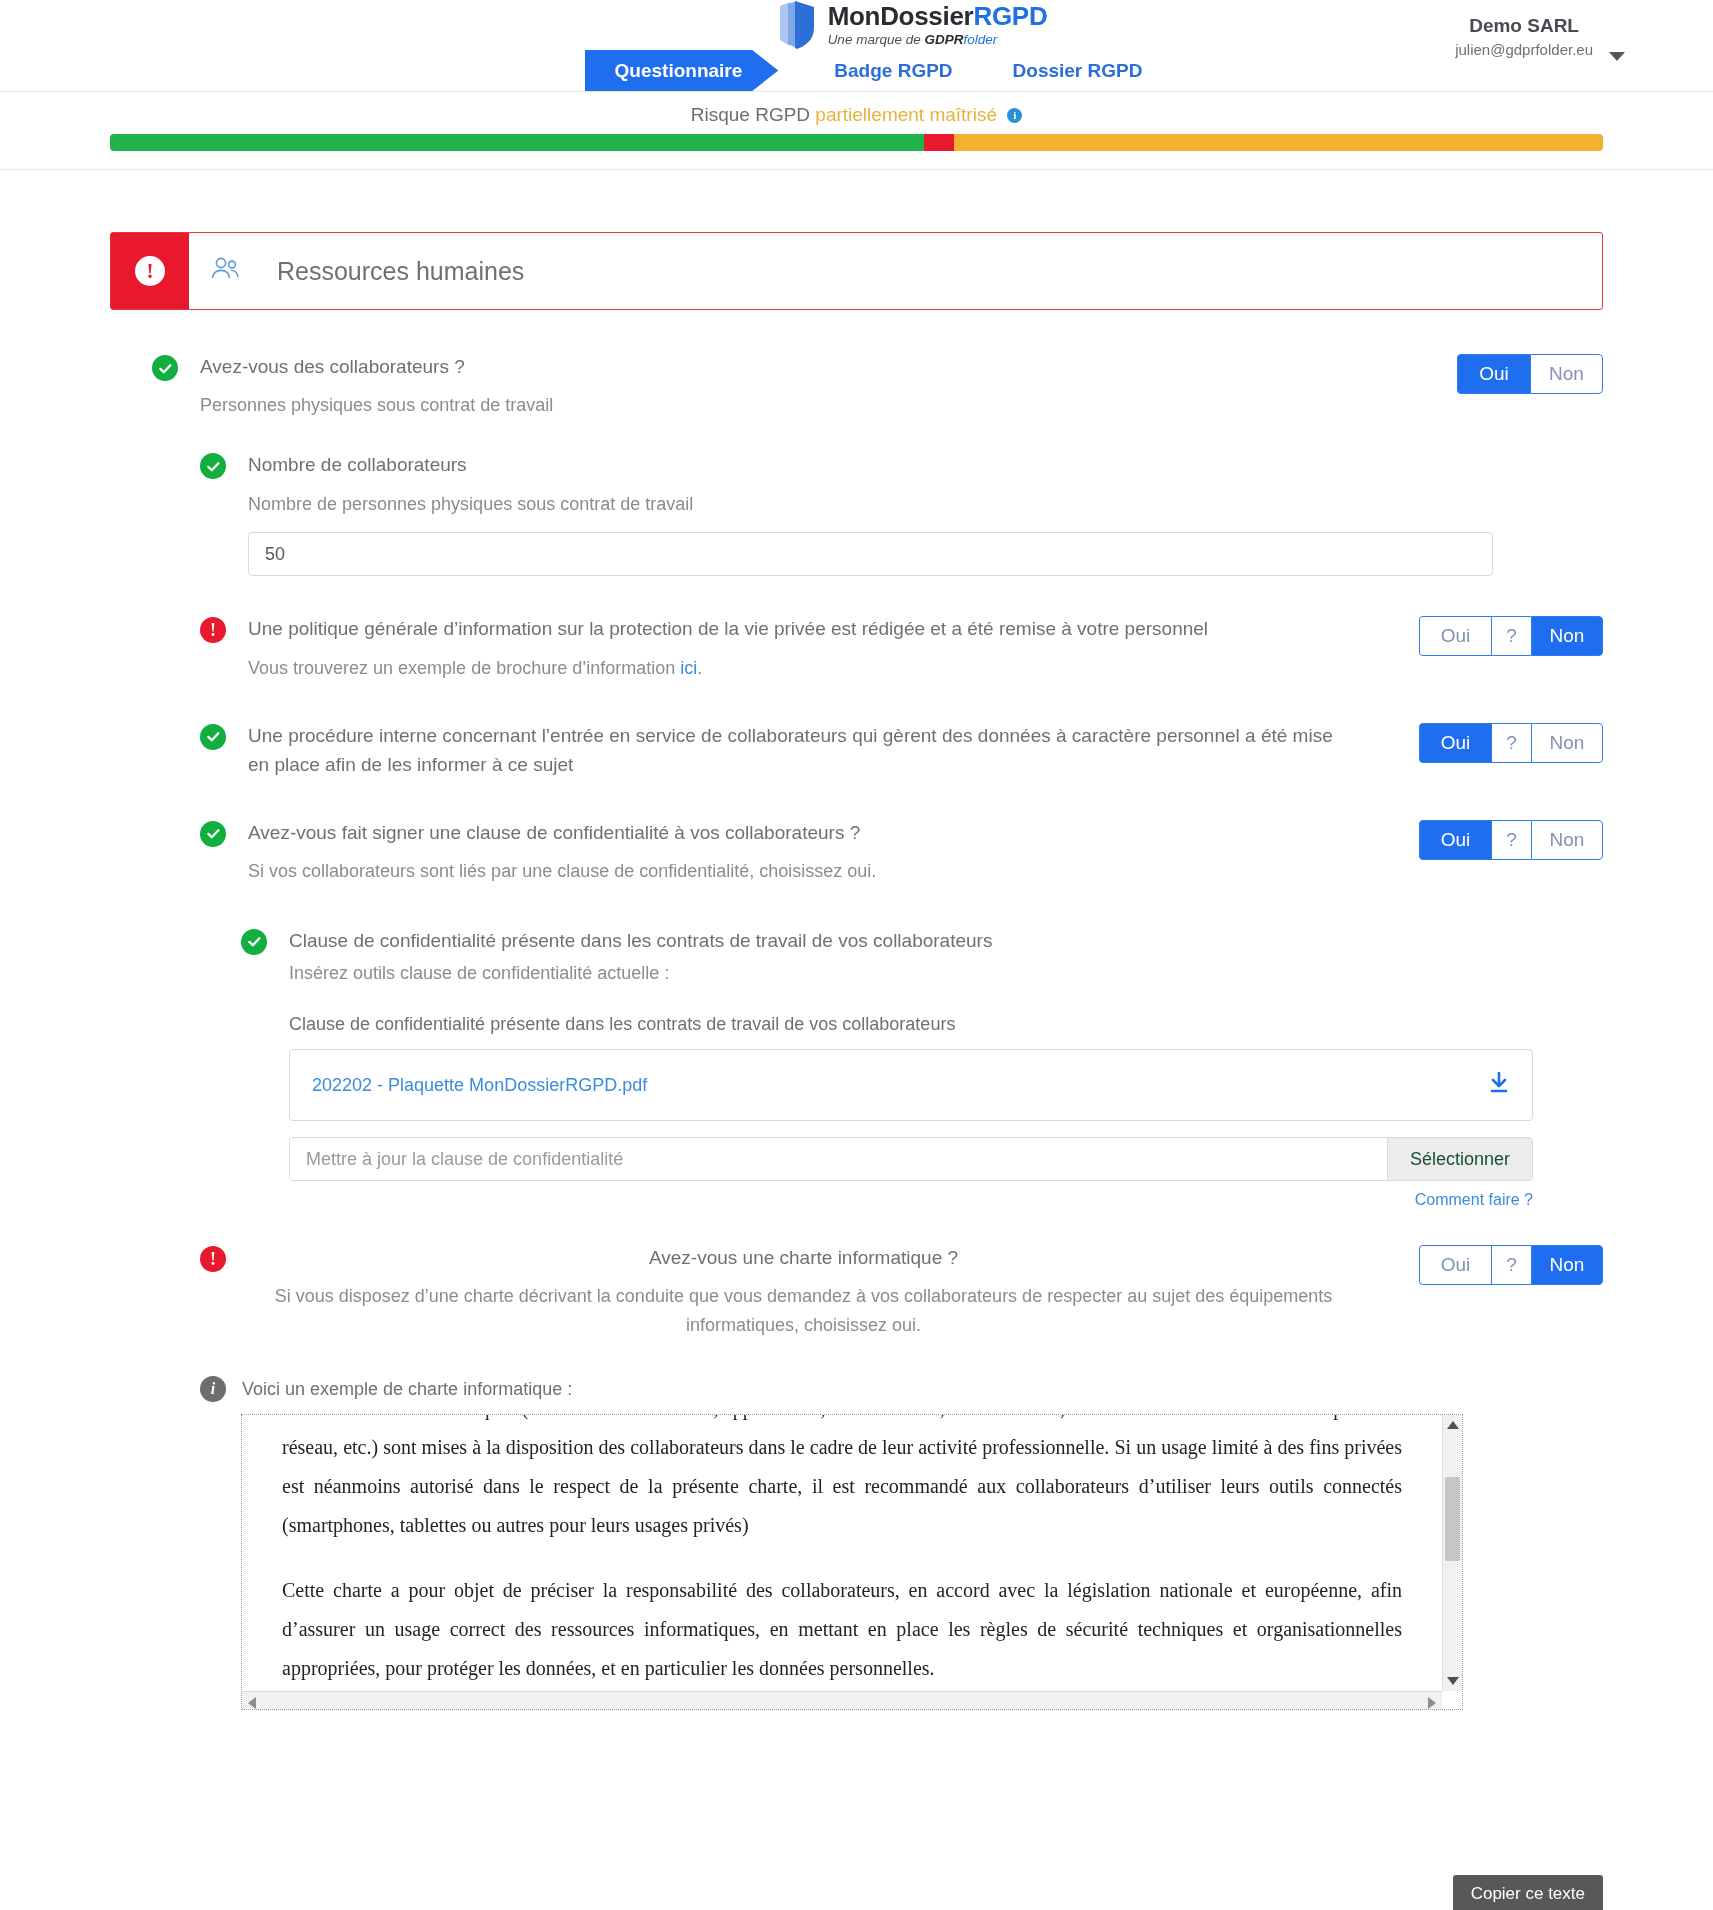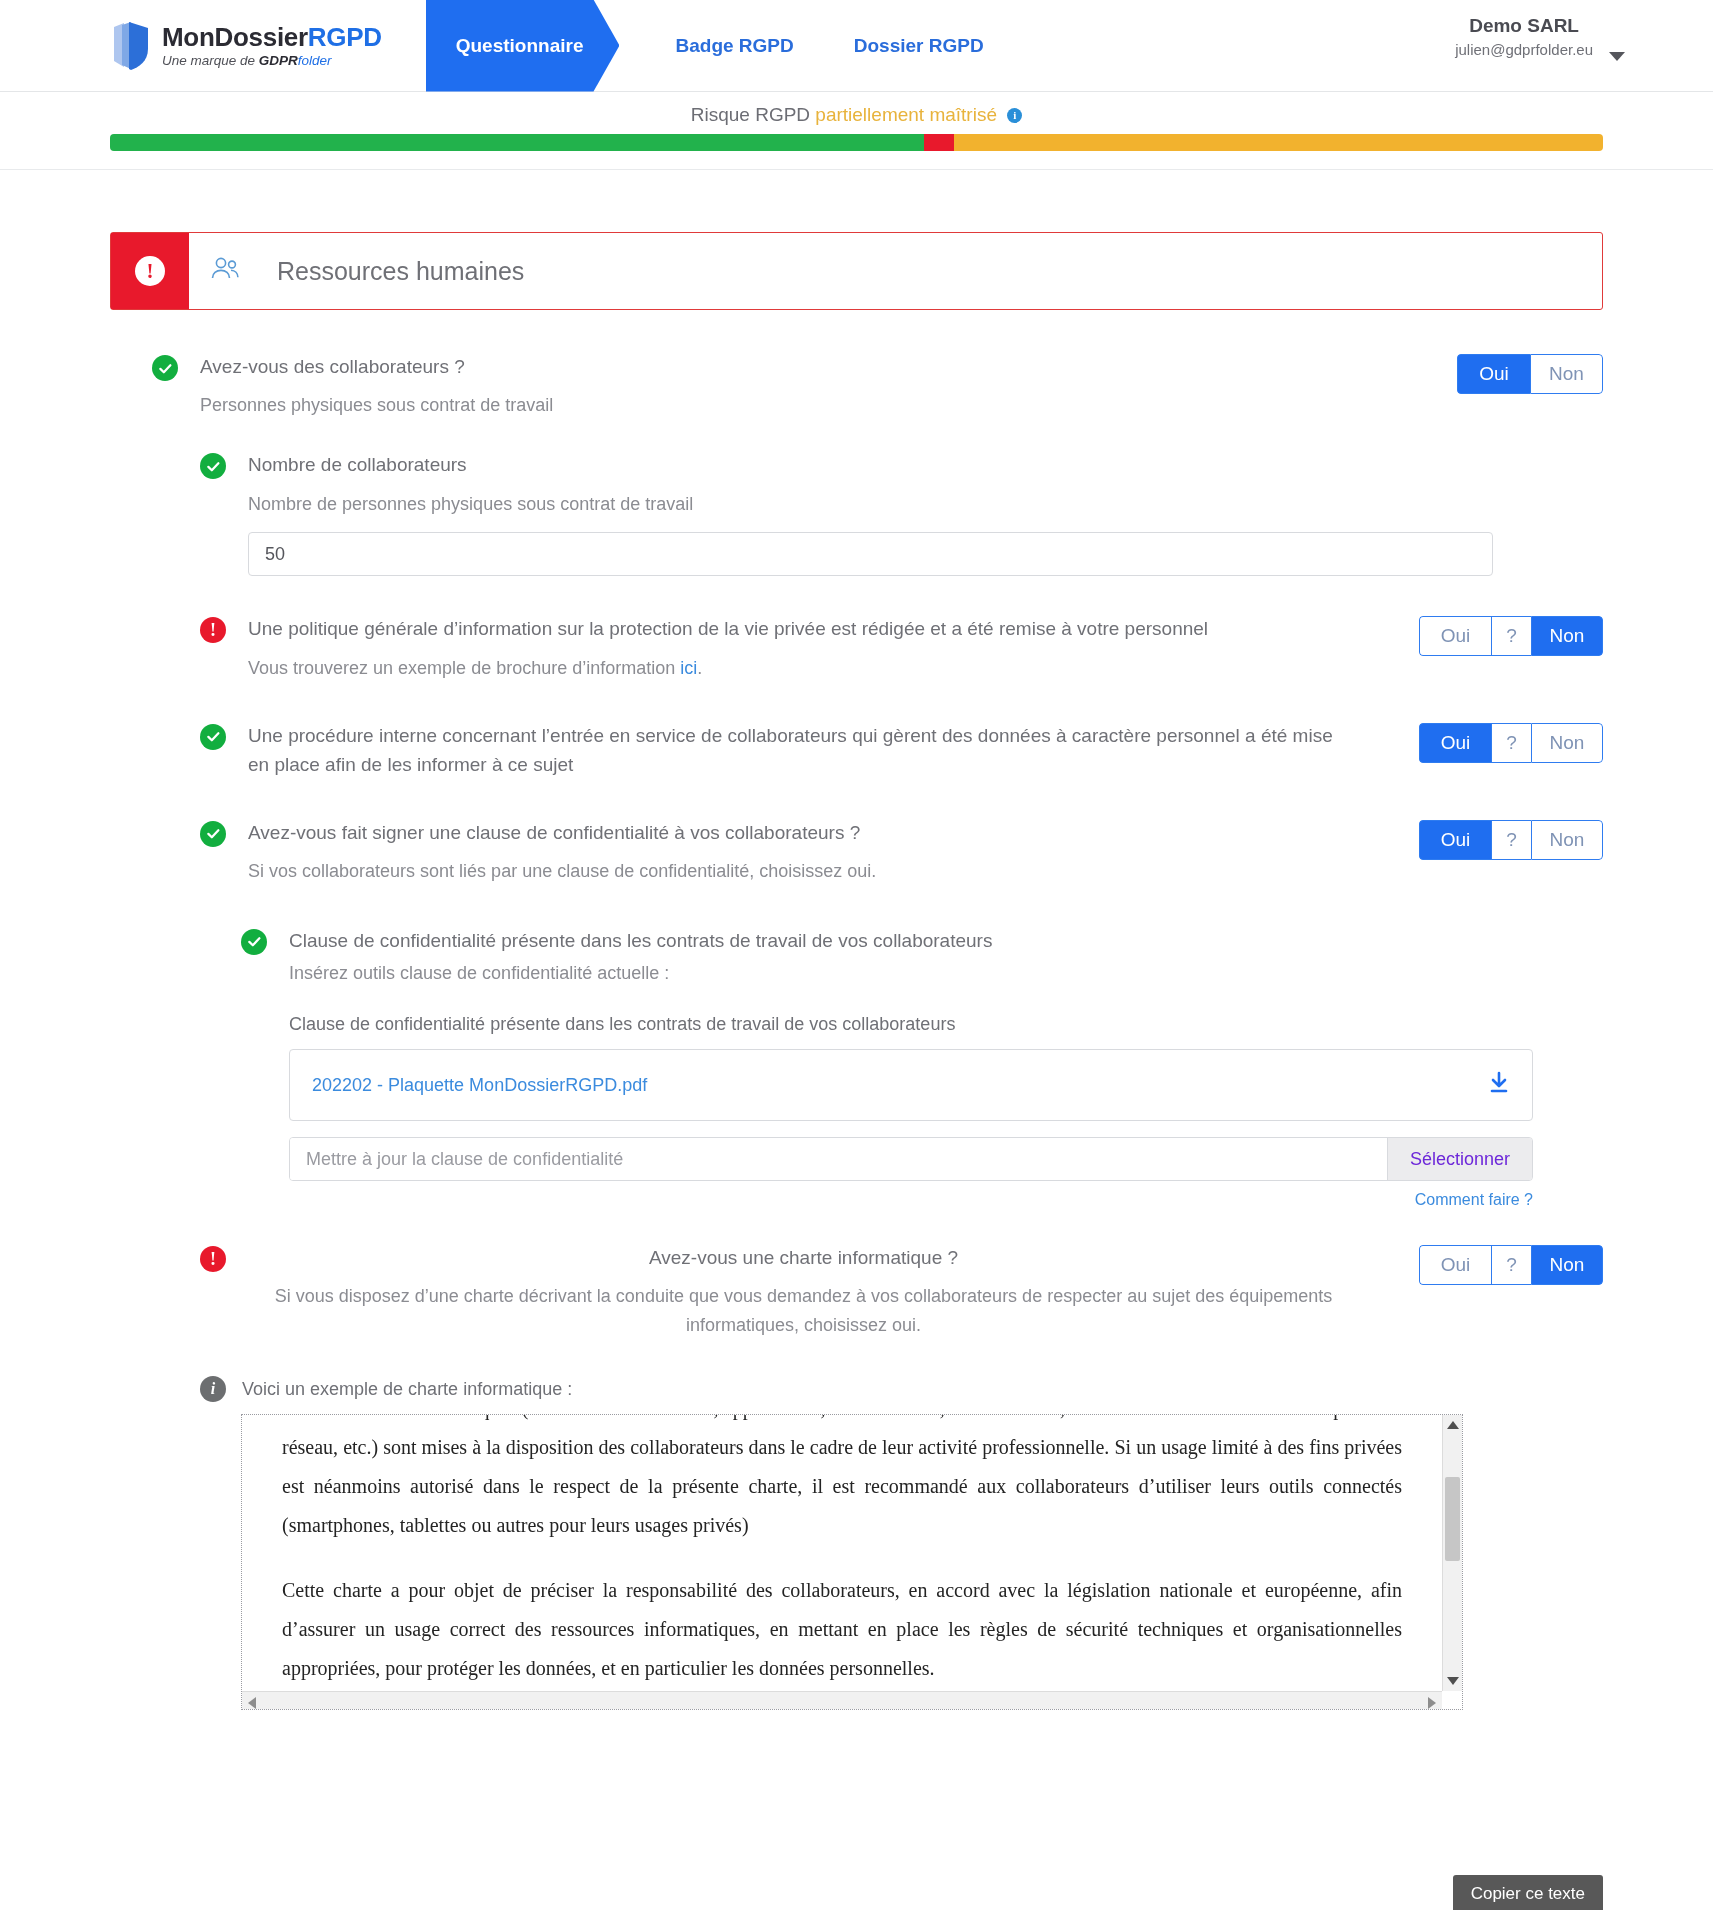--- a/index.html
+++ b/index.html
@@ -14,20 +14,21 @@
   }
 
   
   .topbar {
     position: relative;
     height: 92px;
     background: #ffffff;
     border-bottom: 1px solid #e4e6e8;
     display: flex;
     align-items: center;
+    flex-direction: column;
   }
   .brand { display:flex; align-items:center; margin-left: 110px; }
   .brand-shield { width: 42px; height: 50px; margin-right: 10px; position: relative; }
   .brand-text { line-height: 1; }
   .brand-name { font-size: 26px; font-weight: 700; letter-spacing: -0.3px; color:#2b2b33; }
   .brand-name .rgpd { color:#1f6fe5; }
   .brand-sub { font-size: 13.5px; font-style: italic; color:#4f5057; margin-top: 4px; }
   .brand-sub .gdpr { color:#2b2b33; font-weight:600; font-style:italic; }
   .brand-sub .folder { color:#1f6fe5; font-style:italic; }
 
@@ -162,21 +163,21 @@
   .upload-row {
     margin-top: 16px; display:flex; height:44px;
     border:1px solid #d8dade; border-radius:4px; overflow:hidden; background:#fff;
   }
   .upload-input {
     flex:1 1 auto; border:none; outline:none; font-size:18px; color:#55565c;
     padding: 0 16px; font-family:"Liberation Sans", sans-serif; background:#fff;
   }
   .upload-input::placeholder { color:#9a9ba1; }
   .upload-btn {
-    flex:0 0 auto; background:#ececee; color:#6d28d9; font-size:18px;
+    flex:0 0 auto; background:#ececee; color:#14532d; font-size:18px;
     padding: 4px 22px; display:flex; align-items:center; cursor:pointer;
     border-left:1px solid #d8dade;
   }
   .howto { text-align:right; margin-top:10px; font-size:16px; }
 
   .charte-note { display:flex; align-items:center; gap:16px; margin-top: 36px; margin-left: 90px; }
   .charte-note-text { font-size:18px; color:#6f7076; }
 
   .doc-scroll {
     margin: 12px 0 0 131px; width: 1222px; height: 296px;

